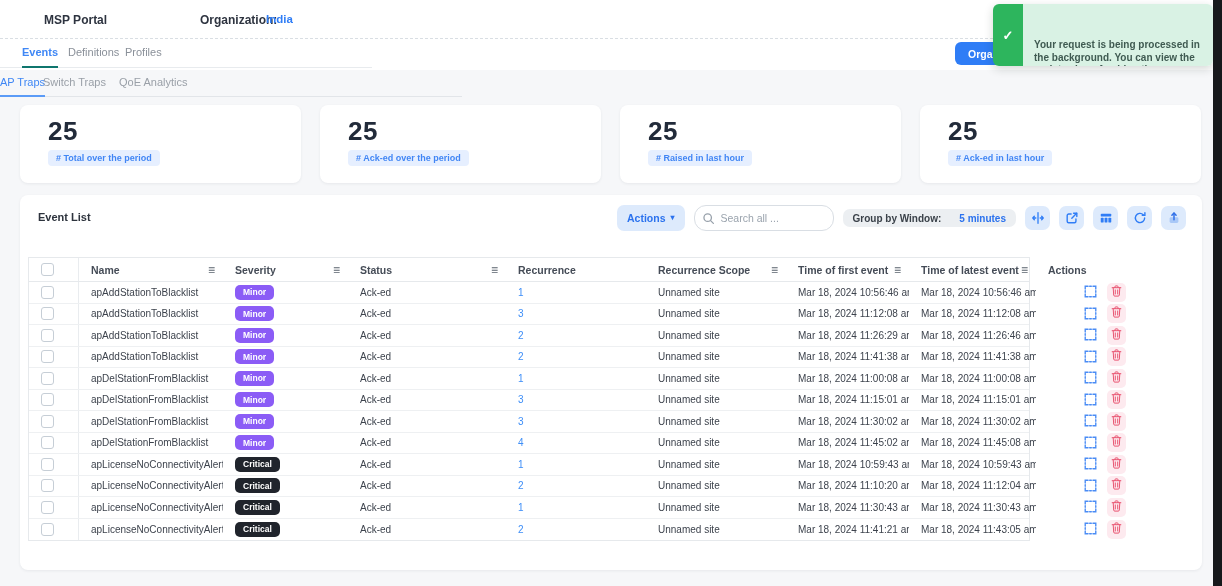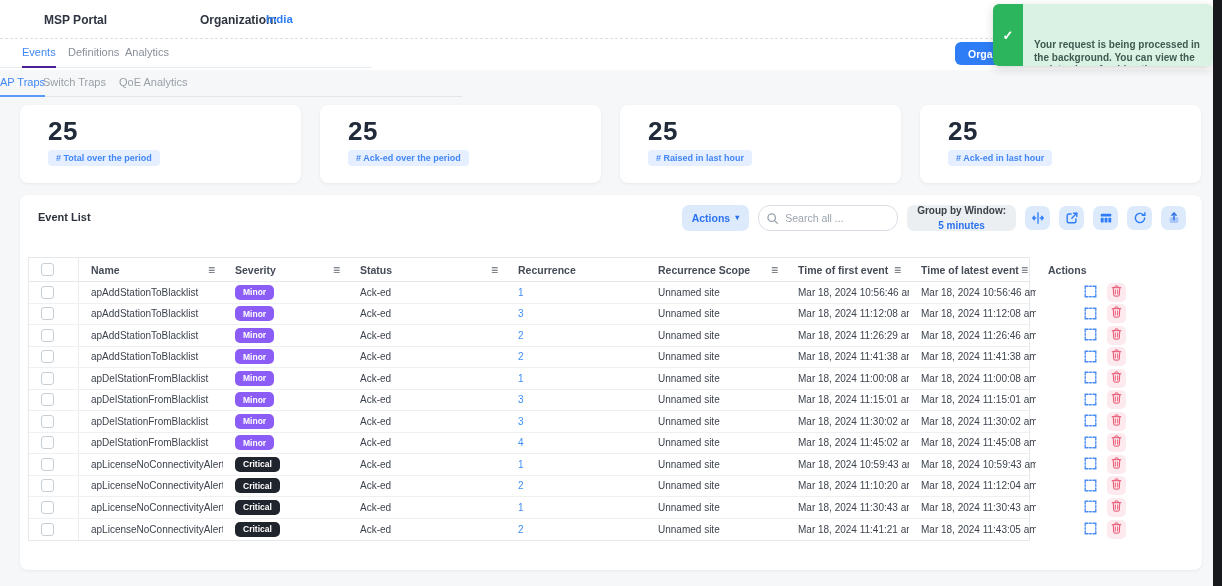--- a/index.html
+++ b/index.html
@@ -11,21 +11,21 @@
   .topbar { position:absolute; left:0; top:0; width:1213px; height:70px; background:#ffffff; }
   .brand-row { position:absolute; left:0; top:0; width:100%; height:38px; }
   .brand { position:absolute; left:44px; top:13px; font-size:12px; font-weight:700; color:#2e3440; }
   .org-label { position:absolute; left:200px; top:13px; font-size:12px; font-weight:700; color:#2e3440; }
   .org-value { position:absolute; left:266px; top:13px; font-size:11.5px; font-weight:700; color:#2f7df6; cursor:pointer; text-decoration:none; }
   .dashed-divider { position:absolute; left:0; top:38px; width:1213px; border-top:1px dashed #d9dee3; }
 
   .tabs-row { position:absolute; left:0; top:39px; width:1213px; height:31px; background:#fff; }
   .tabs-border { position:absolute; left:0; top:28px; width:372px; height:1px; background:#e8ebee; }
   .tab { position:absolute; top:7px; font-size:11px; color:#8a9099; cursor:pointer; padding-bottom:8px; }
-  .tab.active { color:#3f87f5; border-bottom:2px solid #4c1d95; }
+  .tab.active { color:#3f87f5; border-bottom:2px solid #0f766e;font-weight:bold; }
   .tab-events { left:22px; }
   .tab-definitions { left:68px; }
   .tab-profiles { left:125px; }
 
   .organize-btn { position:absolute; left:955px; top:3px; width:84px; height:23px; background:#2f7df6; border:none;
     border-radius:6px; color:#fff; font-size:10.5px; font-weight:700; text-align:left; padding-left:13px;
     white-space:nowrap; overflow:hidden; cursor:pointer; font-family:inherit; }
 
   
   .subtabs-row { position:absolute; left:0; top:70px; width:1213px; height:30px; }
@@ -50,22 +50,22 @@
   .panel-title { position:absolute; left:18px; top:16px; font-size:11px; font-weight:700; color:#2d333d; }
   .toolbar { position:absolute; right:16px; top:10px; display:flex; align-items:center; gap:9px; }
   .actions-btn { height:26px; background:#ddeafc; color:#2b72ee; border:none; border-radius:7px; font-size:10.5px;
     font-weight:700; padding:0 10px; cursor:pointer; display:flex; align-items:center; gap:5px; font-family:inherit; }
   .caret { font-size:8px; line-height:8px; }
   .search-wrap { position:relative; }
   .search-input { width:140px; height:26px; border:1px solid #d9dee4; border-radius:12px; font-size:10.5px;
     padding:0 8px 0 26px; color:#3d434d; outline:none; font-family:Liberation Sans, sans-serif; }
   .search-input::placeholder { color:#9aa3ad; }
   .search-icon { position:absolute; left:8px; top:6px; width:13px; height:13px; }
-  .groupby { height:26px; background:#eceff2; border-radius:7px; display:flex; align-items:center; gap:4px;
-    padding:0 10px; font-size:10px; cursor:pointer;flex-direction:column; }
+  .groupby { height:18px; background:#eceff2; border-radius:7px; display:flex; align-items:center; gap:18px;
+    padding:0 10px; font-size:10px; cursor:pointer; }
   .groupby-label { font-weight:700; color:#3a4149; }
   .groupby-value { font-weight:700; color:#2b72ee; }
   .icon-btn { width:25px; height:24px; background:#ddeafc; border:none; border-radius:7px; cursor:pointer;
     display:flex; align-items:center; justify-content:center; padding:0; }
   .icon-btn svg { display:block; }
 
   .table-hint { position:absolute; left:9px; top:49px; font-size:10px; color:#565d66; }
 
   
   .table { position:absolute; left:8px; top:62px; width:1002px; border:1px solid #e6e9ec; }
@@ -106,21 +106,21 @@
     <div class="brand-row">
       <span class="brand">MSP Portal</span>
       <span class="org-label">Organization:</span>
       <a class="org-value">India</a>
     </div>
     <div class="dashed-divider"></div>
     <div class="tabs-row">
       <div class="tabs-border"></div>
       <span class="tab tab-events active">Events</span>
       <span class="tab tab-definitions">Definitions</span>
-      <span class="tab tab-profiles">Analytics</span>
+      <span class="tab tab-profiles">Profiles</span>
       <button class="organize-btn">Organi</button>
     </div>
   </div>
 
   <div class="subtabs-row">
     <div class="subtabs-border"></div>
     <span class="subtab subtab-ap active">AP Traps</span>
     <span class="subtab subtab-switch">Switch Traps</span>
     <span class="subtab subtab-qoe">QoE Analytics</span>
   </div>

